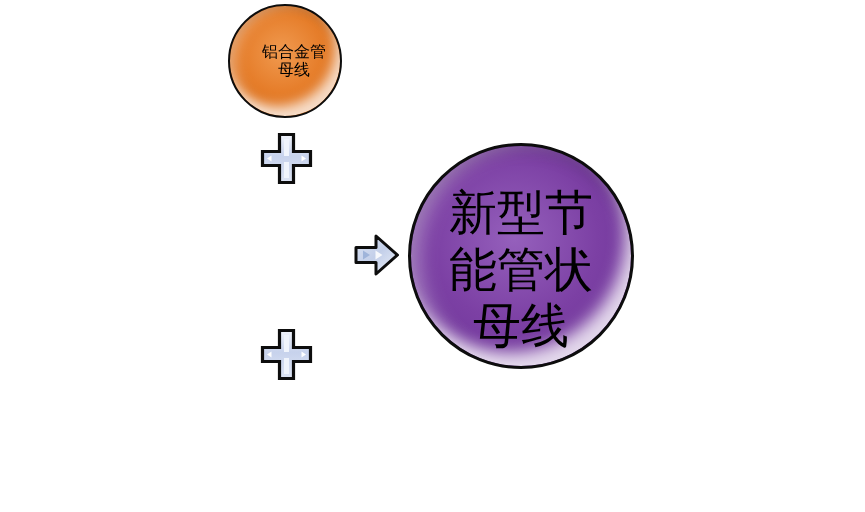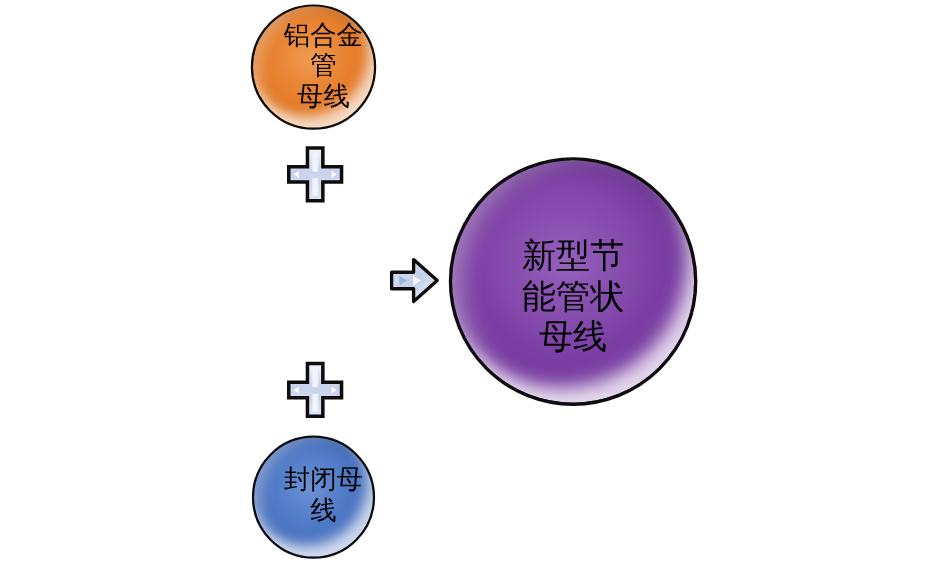--- a/index.html
+++ b/index.html
@@ -27,21 +27,21 @@
     z-index: 2;
   }
   .small-node {
     border: 2.5px solid #0d0d0d;
     box-shadow:
       inset -8px -13px 12px -3px rgba(255,255,255,0.75),
       inset 9px 2px 14px -4px rgba(255,255,255,0.40),
       inset 0 6px 10px -4px rgba(0,0,0,0.18);
   }
   .small-node .label {
-    font-size: 24px;
+    font-size: 16px;
     line-height: 1.15;
     margin-left: 18px;
   }
   .node-orange {
     left: 228px; top: 4px; width: 114px; height: 114px;
     background: radial-gradient(circle at 47% 42%, #F09A50 0%, #E67E2B 45%, #DA701D 75%, #C75E0E 100%);
   }
   .node-green {
     left: 228px; top: 199px; width: 116px; height: 116px;
     background: radial-gradient(circle at 47% 42%, #96BF5D 0%, #7BAC43 45%, #6C9C37 78%, #5B8A2C 100%);
@@ -53,21 +53,21 @@
   .node-purple {
     left: 408px; top: 143px; width: 226px; height: 226px;
     border: 3px solid #0d0d0d;
     background: radial-gradient(circle at 47% 42%, #9560BC 0%, #7C40A4 48%, #6F369A 80%, #622D8C 100%);
     box-shadow:
       inset -12px -20px 16px -6px rgba(255,255,255,0.80),
       inset 14px 2px 20px -6px rgba(255,255,255,0.38),
       inset 0 10px 16px -6px rgba(0,0,0,0.20);
   }
   .node-purple .label {
-    font-size: 31px;
+    font-size: 48px;
     line-height: 1.18;
     margin-top: 28px;
   }
   .op { position: absolute; }
   .op-plus-1 { left: 259px; top: 131px; }
   .op-plus-2 { left: 259px; top: 327px; }
   .op-arrow  { left: 353px; top: 230px; }
 </style>
 </head>
 <body>
@@ -103,23 +103,20 @@
         <stop offset="1" stop-color="#DDE4F4"></stop>
       </linearGradient>
     </defs>
     <path d="M20.5 3.5 h14 v17 h17 v14 h-17 v17 h-14 v-17 h-17 v-14 h17 Z" fill="url(#plusGrad2)" stroke="#0d0d0d" stroke-width="3.2"></path>
     <rect x="25" y="8" width="5" height="17" fill="#F0F4FC"></rect>
     <rect x="25" y="31" width="5" height="16" fill="#F0F4FC"></rect>
     <path d="M8 27.5 l4.5 -3 v6 Z" fill="#FFFFFF"></path>
     <path d="M47 27.5 l-4.5 -3 v6 Z" fill="#FFFFFF"></path>
   </svg>
 
-  <div class="node small-node node-blue">
-    <span class="label">封闭母线</span>
-  </div>
 
   <svg class="op op-arrow" width="48" height="50" viewBox="0 0 48 50">
     <defs>
       <linearGradient id="arrowGrad" x1="0" y1="0" x2="1" y2="1">
         <stop offset="0" stop-color="#DCE4F4"></stop>
         <stop offset="0.5" stop-color="#C3CFE9"></stop>
         <stop offset="1" stop-color="#EDF1FA"></stop>
       </linearGradient>
     </defs>
     <path d="M3 17.5 H23 V6 L44.5 25 L23 44 V32.5 H3 Z" fill="url(#arrowGrad)" stroke="#0d0d0d" stroke-width="3" stroke-linejoin="round"></path>

